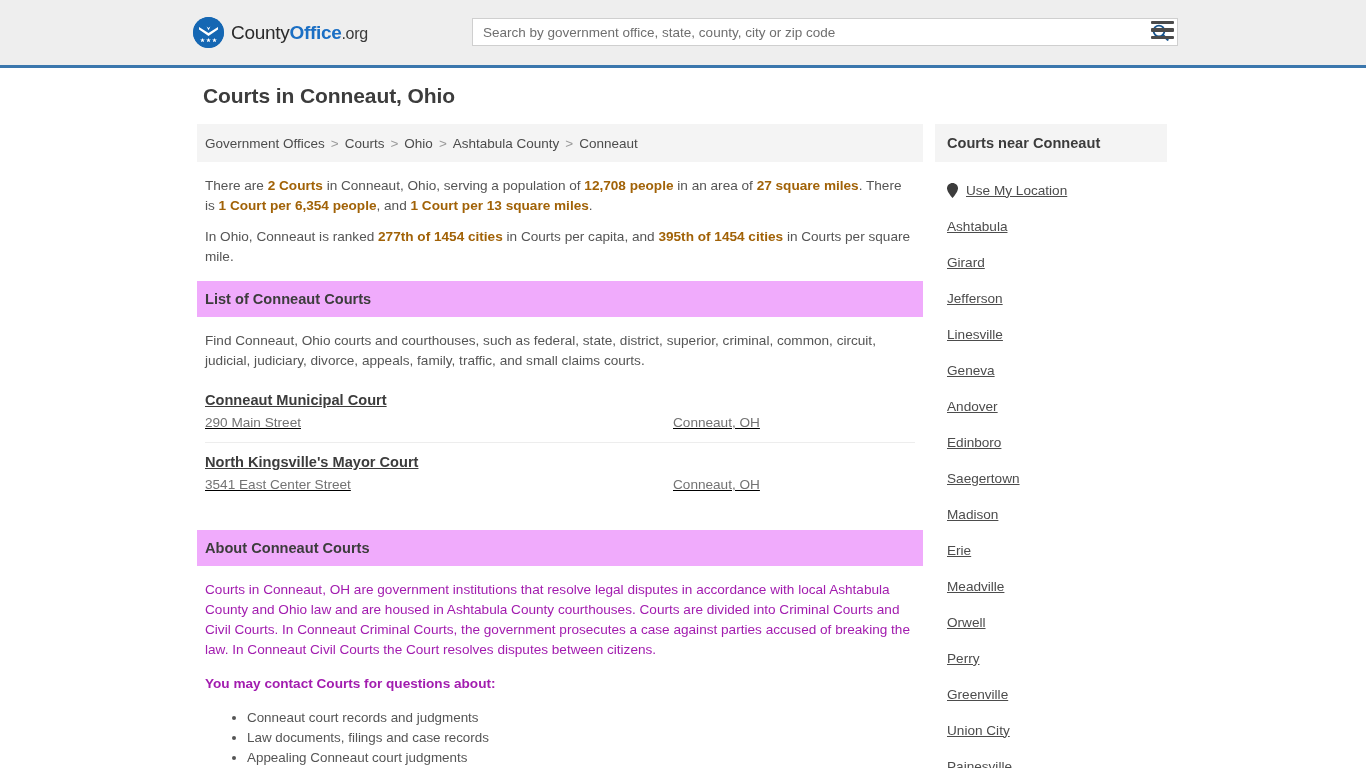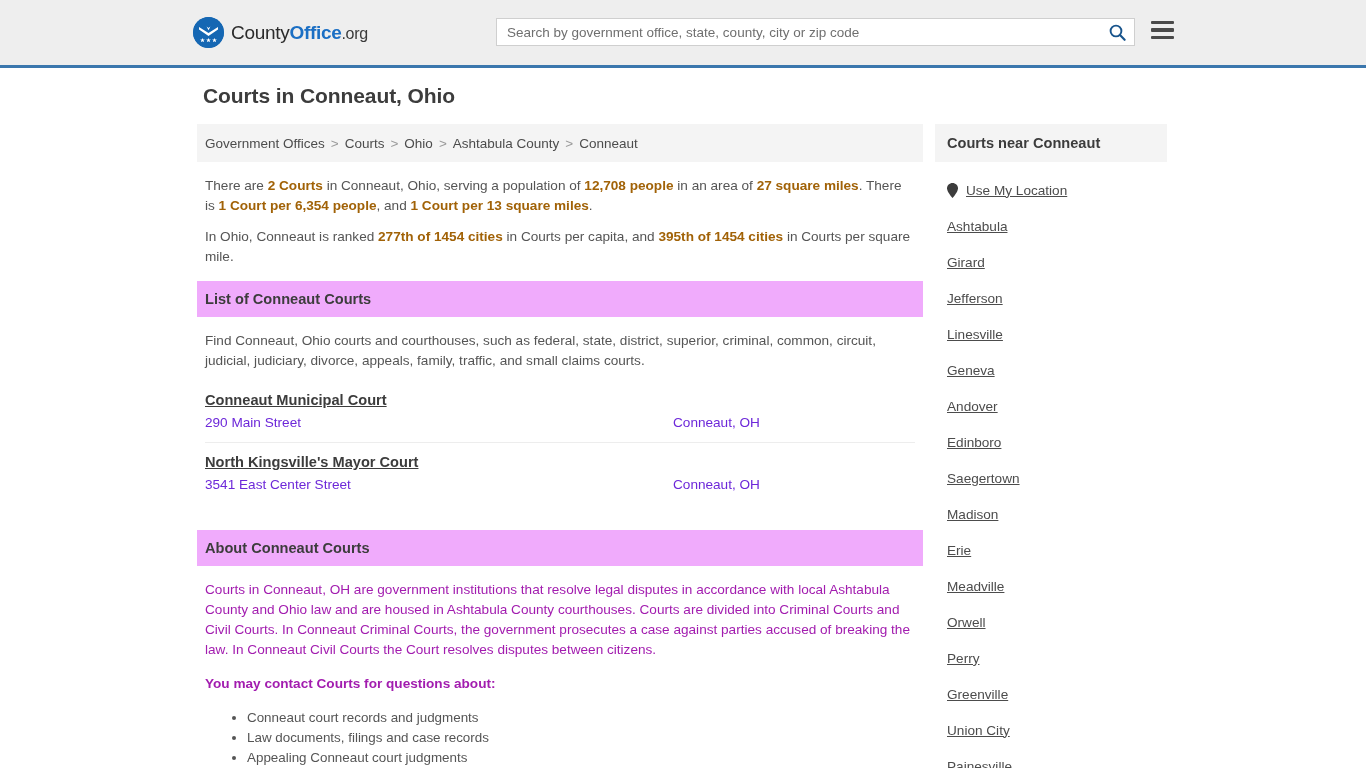--- a/index.html
+++ b/index.html
@@ -40,23 +40,23 @@
     font-size: 19px;
     letter-spacing: -0.3px;
     white-space: nowrap;
   }
   .logo-text .c1 { color: #2b2b2b; }
   .logo-text .c2 { color: #1b6fc4; font-weight: bold; }
   .logo-text .c3 { color: #3a3a3a; font-size: 16px; }
 
   .search-wrap {
     position: absolute;
-    left: 496px;
+    left: 472px;
     top: 18px;
-    width: 639px;
+    width: 706px;
     height: 28px;
     background: #ffffff;
     border: 1px solid #cfcfcf;
     display: flex;
     align-items: center;
   }
   .search-input {
     flex: 1;
     border: none;
     outline: none;
@@ -157,35 +157,36 @@
     font-size: 13.6px;
     line-height: 20px;
     color: #555555;
   }
 
   
   .court-list { margin-top: 8px; padding: 0 8px; }
   .court-row {
     padding: 10px 0 12px 0;
     border-bottom: 1px solid #ededed;
+    text-decoration: underline;
   }
   .court-row:last-child { border-bottom: none; }
   .court-name {
     font-size: 14.6px;
     font-weight: bold;
     color: #3c3c3c;
     text-decoration: underline;
     cursor: pointer;
     display: inline-block;
     margin-bottom: 7px;
   }
   .court-meta {
     display: flex;
     font-size: 13.6px;
-    color: #6d28d9;
+    color: #737373;
   }
   .court-addr { width: 468px; flex: 0 0 468px; }
   .court-city { flex: 1; }
 
   
   .about-body { padding: 14px 8px 0 8px; }
   .about-body p {
     margin: 0 0 14px 0;
     font-size: 13.6px;
     line-height: 20px;

